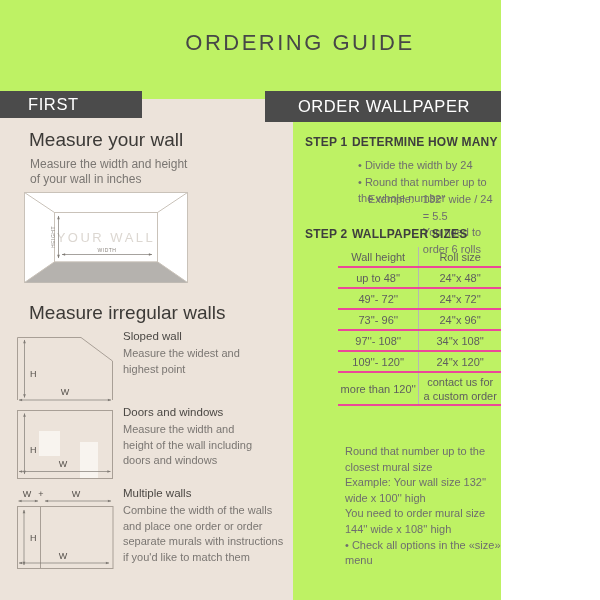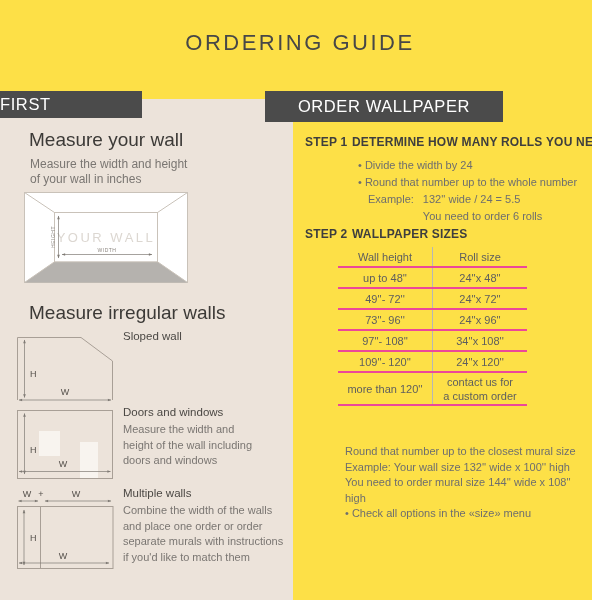--- a/index.html
+++ b/index.html
@@ -1,35 +1,35 @@
 <!DOCTYPE html>
 <html><head>
 <meta charset="utf-8">
 <style>
   html,body { margin:0; padding:0; background:#ffffff; }
   .page {
-    position:relative; width:592px; height:600px; background:#fde047;
+    position:relative; width:501px; height:600px; background:#bef264;
     font-family:"Liberation Sans", sans-serif; overflow:hidden;
     color:#3c3a37;
   }
   .abs { position:absolute; }
   .pre { white-space:pre-line; }
 
   .title {
     position:absolute; top:30px; left:0; width:600px; text-align:center;
     font-size:22px; letter-spacing:2.5px; color:#474747;
   }
 
   .panel { position:absolute; left:0; top:99px; width:293px; height:501px; background:#ece3da; }
 
   .bar {
     position:absolute; background:#4b4b4b; color:#ffffff;
     font-size:16.5px; letter-spacing:0.6px; white-space:nowrap;
   }
-  .bar-first { left:0; top:91px; width:142px; height:27px; line-height:27px; box-sizing:border-box; }
+  .bar-first { left:0; top:91px; width:142px; height:27px; line-height:27px; padding-left:28px; box-sizing:border-box; }
   .bar-wallpaper { left:265px; top:91px; width:238px; height:31px; line-height:31px; text-align:center; }
   .bar-mural { left:293px; top:401px; width:169px; height:33px; line-height:33px; text-align:center; }
 
   .h2 { position:absolute; left:29px; font-size:19px; color:#3c3a37; }
   .sub { position:absolute; left:30px; font-size:12px; line-height:15px; color:#7a7672; }
 
   .rowtext { position:absolute; left:123px; width:165px; }
   .rowtitle { font-size:11.5px; font-weight:normal; color:#4b4844; margin-bottom:4px; }
   .rowbody { font-size:11px; line-height:15.5px; color:#7a7672; }
 
@@ -101,20 +101,22 @@
 
   <svg class="abs" style="left:17px;top:336px" width="96" height="70" viewBox="0 0 96 70">
     <path d="M0.5,64 L0.5,1.5 L64,1.5 L95.5,25 L95.5,64" class="dline"></path>
     <line x1="2" y1="64" x2="94" y2="64" class="aline" marker-start="url(#arr)" marker-end="url(#arr)"></line>
     <line x1="7.5" y1="4" x2="7.5" y2="61.5" class="aline" marker-start="url(#arr)" marker-end="url(#arr)"></line>
     <text class="dlabel" x="13" y="41">H</text>
     <text class="dlabel" x="48" y="59" text-anchor="middle">W</text>
   </svg>
   <div class="rowtext" style="top:330px">
     <div class="rowtitle">Sloped wall</div>
+    <div class="rowbody pre">Measure the widest and
+highest point</div>
   </div>
 
   <svg class="abs" style="left:17px;top:410px" width="96" height="69" viewBox="0 0 96 69">
     <rect x="0.5" y="0.5" width="95" height="68" class="dline"></rect>
     <rect x="22" y="21" width="21" height="25" fill="#f8f4ef"></rect>
     <rect x="63" y="32" width="18" height="36" fill="#f8f4ef"></rect>
     <line x1="7.5" y1="3.5" x2="7.5" y2="64" class="aline" marker-start="url(#arr)" marker-end="url(#arr)"></line>
     <text class="dlabel" x="13" y="43">H</text>
     <text class="dlabel" x="46" y="57" text-anchor="middle">W</text>
     <line x1="2" y1="61.5" x2="93.5" y2="61.5" class="aline" marker-start="url(#arr)" marker-end="url(#arr)"></line>

